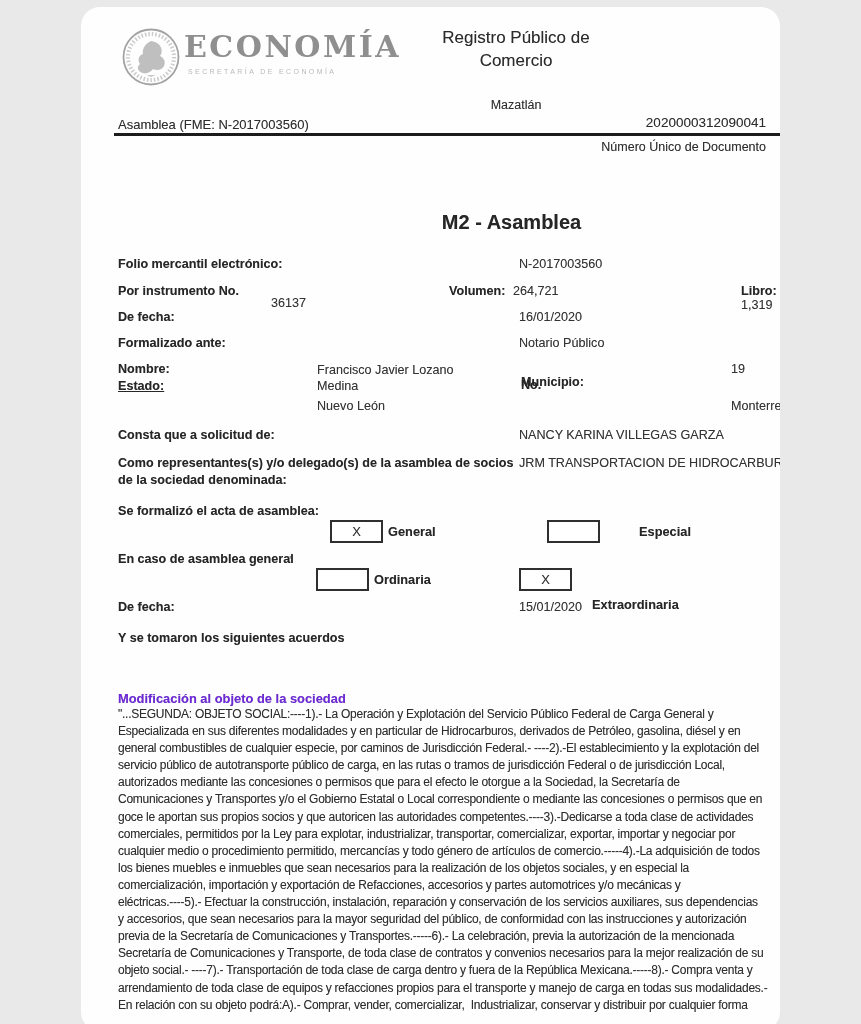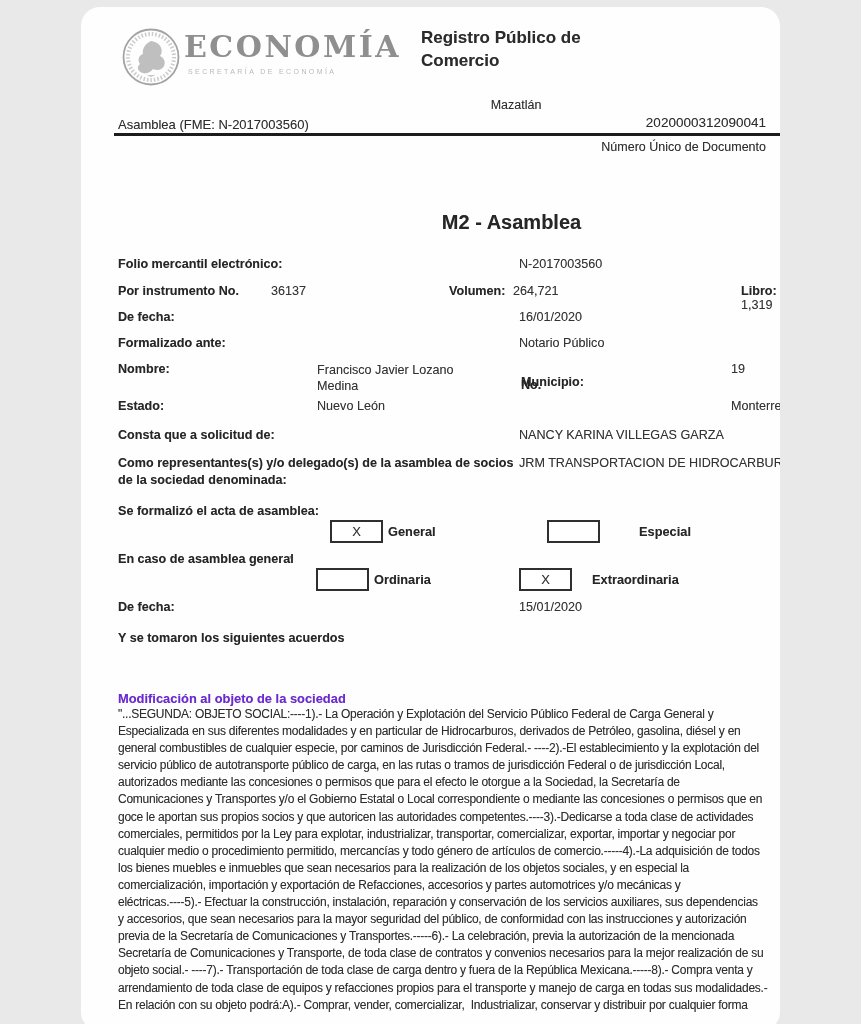--- a/index.html
+++ b/index.html
@@ -19,21 +19,21 @@
   .wordmark{
     font-family:"DejaVu Serif", serif;
     font-weight:700;font-size:30px;letter-spacing:2.5px;
     color:#8f8f8f;text-shadow:none;
   }
   .wordmark-sub{
     font-size:7px;letter-spacing:2.4px;color:#b9b9b9;text-shadow:none;
   }
   .registry-title{
     width:190px;left:340px;top:20px;
-    font-weight:bold;font-size:17px;line-height:1.35;
+    text-align:center;font-weight:normal;font-size:17px;line-height:1.35;
     color:#2b2b2b;
   }
   .office{width:190px;left:340px;top:91px;text-align:center;font-size:12.5px;}
   .fme{left:37px;top:110px;font-size:13px;}
   .nud{right:14px;top:108px;font-size:13.5px;}
   .rule{left:33px;top:126px;width:815px;height:3px;background:#1c1c1c;}
   .nud-label{right:14px;top:133px;font-size:12.5px;}
   
   .m2-title{left:0;top:204px;width:861px;text-align:center;font-size:20px;font-weight:bold;color:#262626;}
   .lab{font-weight:bold;font-size:12.6px;color:#262626;}
@@ -94,42 +94,42 @@
   <div class="abs nud">2020000312090041</div>
   <div class="abs rule"></div>
   <div class="abs nud-label">Número Único de Documento</div>
 
   <div class="abs m2-title">M2 - Asamblea</div>
 
   <div class="abs lab" style="left:37px;top:250px;">Folio mercantil electrónico:</div>
   <div class="abs val" style="left:438px;top:250px;">N-2017003560</div>
 
   <div class="abs lab" style="left:37px;top:277px;text-align:right;">Por instrumento No.</div>
-  <div class="abs val" style="left:190px;top:277px;">36137</div>
+  <div class="abs val" style="left:190px;top:289px;">36137</div>
   <div class="abs val" style="left:368px;top:277px;">
     <span class="lab" style="margin-right: 4px;">Volumen:</span>
     <span class="val">264,721</span>
   </div>
   <div class="abs val" style="left:660px;top:277px;">
     <span class="lab" style="margin-right: 4px;">Libro:</span>
     <span class="val">1,319</span>
   </div>
 
   <div class="abs lab" style="left:37px;top:303px;">De fecha:</div>
   <div class="abs val" style="left:438px;top:303px;">16/01/2020</div>
 
   <div class="abs lab" style="left:37px;top:329px;">Formalizado ante:</div>
   <div class="abs val" style="left:438px;top:329px;">Notario Público</div>
 
   <div class="abs lab" style="left:37px;top:355px;">Nombre:</div>
   <div class="abs val" style="left:236px;top:355px;width:160px;line-height:16px;">Francisco Javier Lozano Medina</div>
   <div class="abs lab" style="left:440px;top:371px;">No.</div>
   <div class="abs val" style="left:650px;top:355px;">19</div>
 
-  <div class="abs lab" style="left:37px;top:392px;">Estado:</div>
+  <div class="abs lab" style="left:37px;top:372px;text-decoration:underline;">Estado:</div>
   <div class="abs val" style="left:236px;top:392px;">Nuevo León</div>
   <div class="abs lab" style="left:440px;top:368px;">Municipio:</div>
   <div class="abs val" style="left:650px;top:392px;">Monterrey</div>
 
   <div class="abs lab" style="left:37px;top:421px;text-align:center;">Consta que a solicitud de:</div>
   <div class="abs val" style="left:438px;top:421px;">NANCY KARINA VILLEGAS GARZA</div>
 
   <div class="abs lab" style="left:37px;top:448px;width:405px;line-height:16.5px;">Como representantes(s) y/o delegado(s) de la asamblea de socios de la sociedad denominada:</div>
   <div class="abs val" style="left:438px;top:448px;width:362px;line-height:16.5px;">JRM TRANSPORTACION DE HIDROCARBUROS, S.A. DE C.V.</div>
 
@@ -147,21 +147,21 @@
   <div class="abs lab" style="left:37px;top:545px;">En caso de asamblea general</div>
   <div class="abs stray" style="left:208px;top:547px;">ʼ</div>
 
   <div class="abs cbox" style="left:235px;top:561px;">
     <span></span>
   </div>
   <div class="abs cblab" style="left:293px;top:565px;">Ordinaria</div>
   <div class="abs cbox" style="left:438px;top:561px;">
     <span>X</span>
   </div>
-  <div class="abs cblab" style="left:494px;top:565px;padding-left:17px;">Extraordinaria</div>
+  <div class="abs cblab" style="left:494px;top:590px;padding-left:17px;">Extraordinaria</div>
 
   <div class="abs lab" style="left:37px;top:593px;">De fecha:</div>
   <div class="abs val" style="left:438px;top:593px;">15/01/2020</div>
 
   <div class="abs lab" style="left:37px;top:624px;">Y se tomaron los siguientes acuerdos</div>
 
   <div class="abs section-title">Modificación al objeto de la sociedad</div>
   <div class="abs paragraph">"...SEGUNDA: OBJETO SOCIAL:----1).- La Operación y Explotación del Servicio Público Federal de Carga General y
 Especializada en sus diferentes modalidades y en particular de Hidrocarburos, derivados de Petróleo, gasolina, diésel y en
 general combustibles de cualquier especie, por caminos de Jurisdicción Federal.- ----2).-El establecimiento y la explotación del

